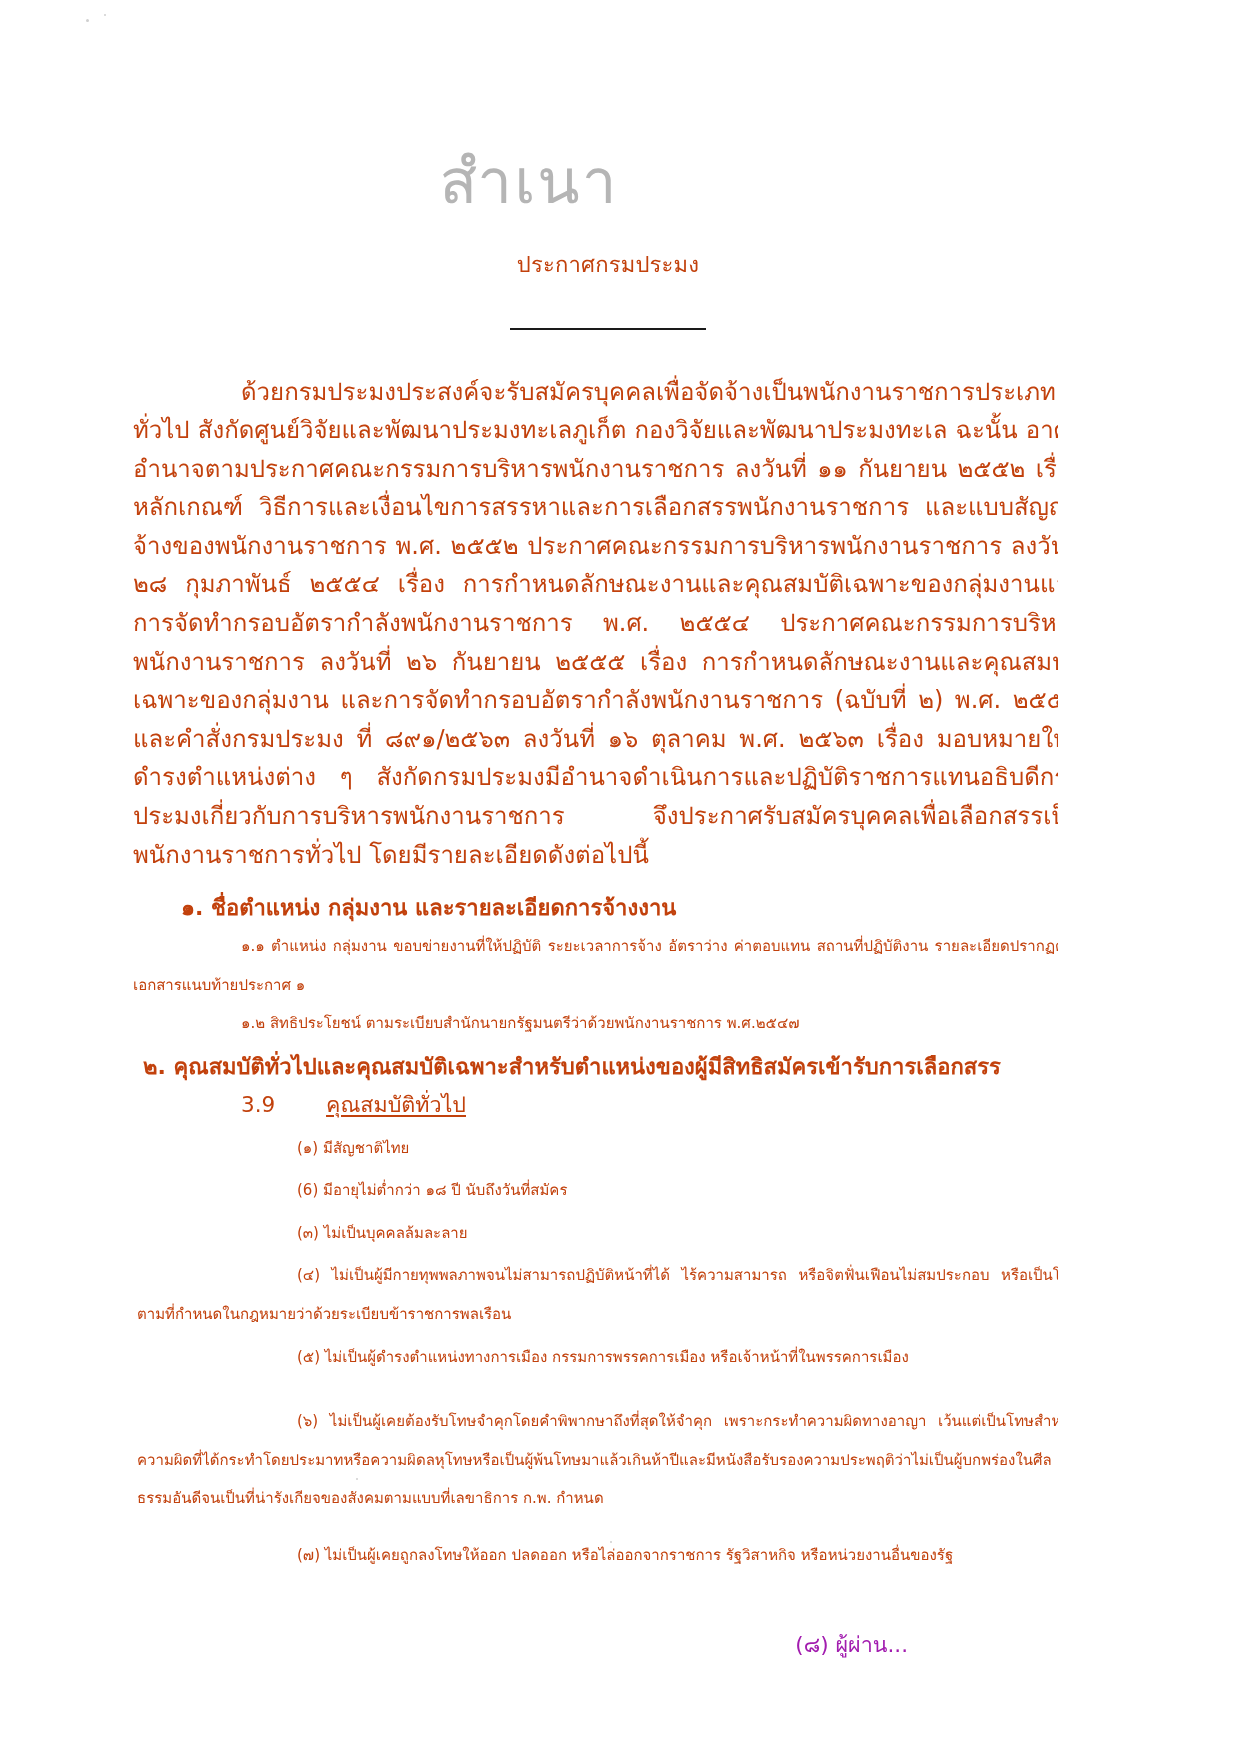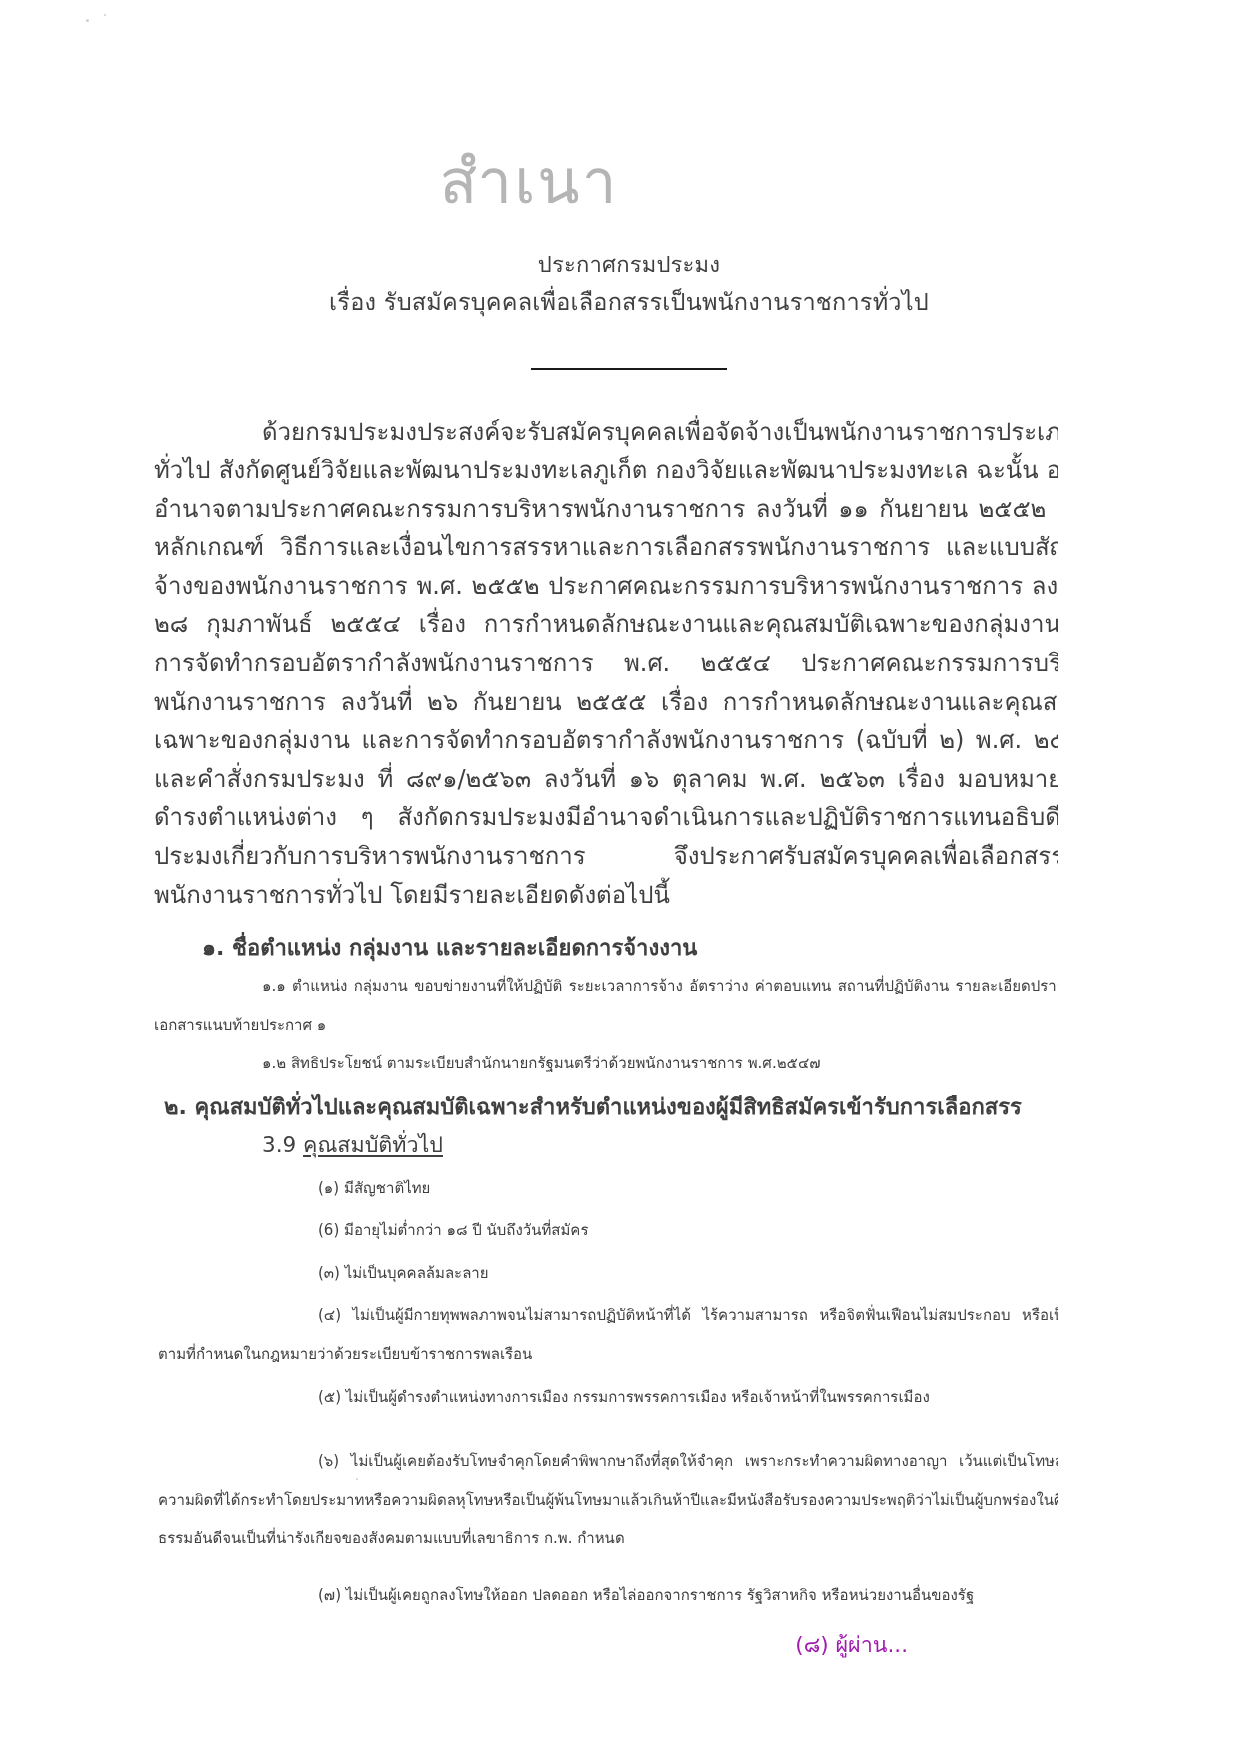--- a/index.html
+++ b/index.html
@@ -39,24 +39,24 @@
     font-size: 62px;
     line-height: 1.1;
     color: #b5b5b5;
     letter-spacing: 2px;
     font-weight: 400;
     user-select: none;
   }
 
   .doc-body {
     position: absolute;
-    left: 154px;
+    left: 133px;
     top: 248px;
     width: 950px;
-    color: #404040;
+    color: #c2410c;
     font-size: 21.5px;
     line-height: 38.5px;
   }
 
   .center { text-align: center; }
 
   .title-1 {
     font-size: 22px;
     line-height: 34px;
     letter-spacing: .2px;
@@ -107,20 +107,21 @@
 
   .sub-head {
     margin: 0;
     text-indent: 108px;
     font-size: 21.5px;
     line-height: 38.6px;
   }
   .sub-head .u {
     text-decoration: underline;
     text-underline-offset: 3px;
+    margin-left: 44px;
   }
 
   .list-item {
     margin: 4px;
     text-align: justify;
     text-indent: 160px;
     font-size: 15px;
     line-height: 38.6px;
   }
 
@@ -147,21 +148,20 @@
   <div class="speck" style="left:1128px;top:1306px;width:2px; height:2px;"></div>
   <div class="speck" style="left:356px; top:1478px;width:2px; height:2px;"></div>
   <div class="speck" style="left:610px; top:1541px;width:2px; height:2px;"></div>
 
   <div class="copy-stamp">สำเนา</div>
 
   <div class="doc-body">
 
     <div class="center title-1">ประกาศกรมประมง</div>
 
-    <div class="center title-2">เรื่อง  รับสมัครบุคคลเพื่อเลือกสรรเป็นพนักงานราชการทั่วไป</div>
 
     <div class="rule-wrap">
       <span class="rule"></span>
     </div>
 
     <p class="para">ด้วยกรมประมงประสงค์จะรับสมัครบุคคลเพื่อจัดจ้างเป็นพนักงานราชการประเภททั่วไป สังกัดศูนย์วิจัยและพัฒนาประมงทะเลภูเก็ต กองวิจัยและพัฒนาประมงทะเล ฉะนั้น อาศัยอำนาจตามประกาศคณะกรรมการบริหารพนักงานราชการ ลงวันที่ ๑๑ กันยายน ๒๕๕๒ เรื่อง หลักเกณฑ์ วิธีการและเงื่อนไขการสรรหาและการเลือกสรรพนักงานราชการ และแบบสัญญาจ้างของพนักงานราชการ พ.ศ. ๒๕๕๒ ประกาศคณะกรรมการบริหารพนักงานราชการ ลงวันที่ ๒๘ กุมภาพันธ์ ๒๕๕๔ เรื่อง การกำหนดลักษณะงานและคุณสมบัติเฉพาะของกลุ่มงานและการจัดทำกรอบอัตรากำลังพนักงานราชการ พ.ศ. ๒๕๕๔ ประกาศคณะกรรมการบริหารพนักงานราชการ ลงวันที่ ๒๖ กันยายน ๒๕๕๕ เรื่อง การกำหนดลักษณะงานและคุณสมบัติเฉพาะของกลุ่มงาน และการจัดทำกรอบอัตรากำลังพนักงานราชการ (ฉบับที่ ๒) พ.ศ. ๒๕๕๕ และคำสั่งกรมประมง ที่ ๘๙๑/๒๕๖๓ ลงวันที่ ๑๖ ตุลาคม พ.ศ. ๒๕๖๓ เรื่อง มอบหมายให้ผู้ดำรงตำแหน่งต่าง ๆ สังกัดกรมประมงมีอำนาจดำเนินการและปฏิบัติราชการแทนอธิบดีกรมประมงเกี่ยวกับการบริหารพนักงานราชการ จึงประกาศรับสมัครบุคคลเพื่อเลือกสรรเป็นพนักงานราชการทั่วไป โดยมีรายละเอียดดังต่อไปนี้</p>
 
     <div class="gap-sm"></div>
 
     <p class="sec-head">๑. ชื่อตำแหน่ง กลุ่มงาน และรายละเอียดการจ้างงาน</p>

